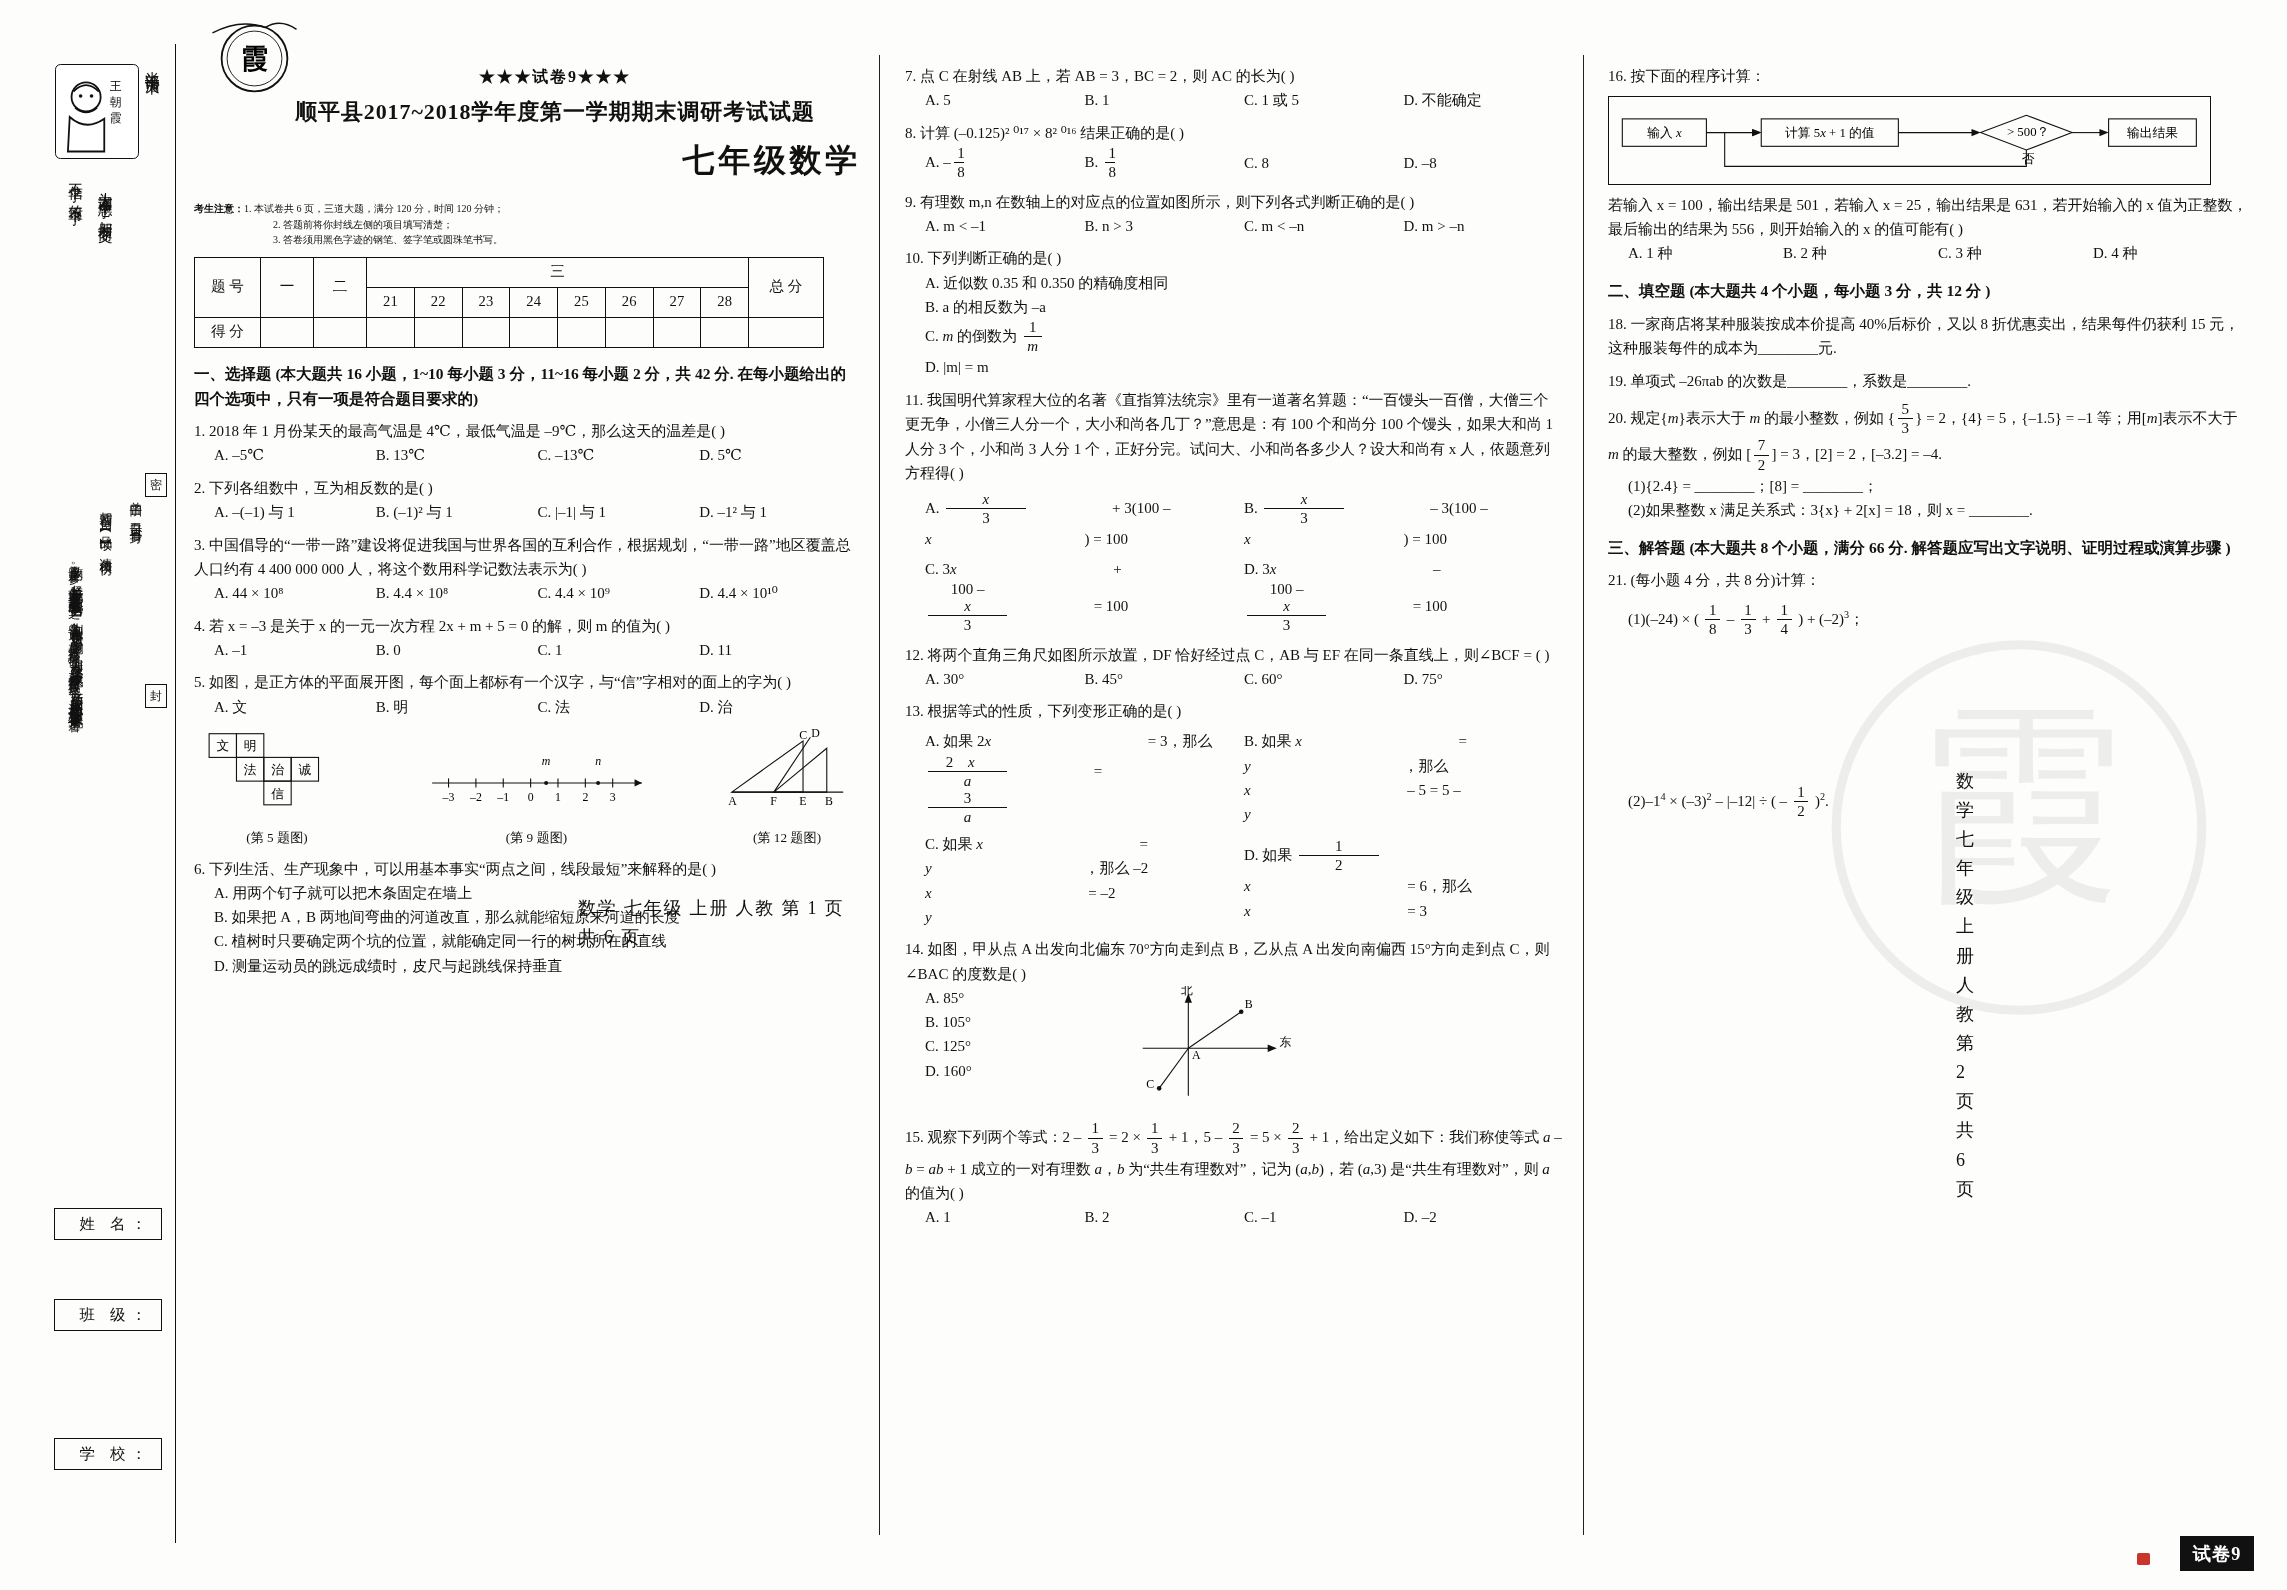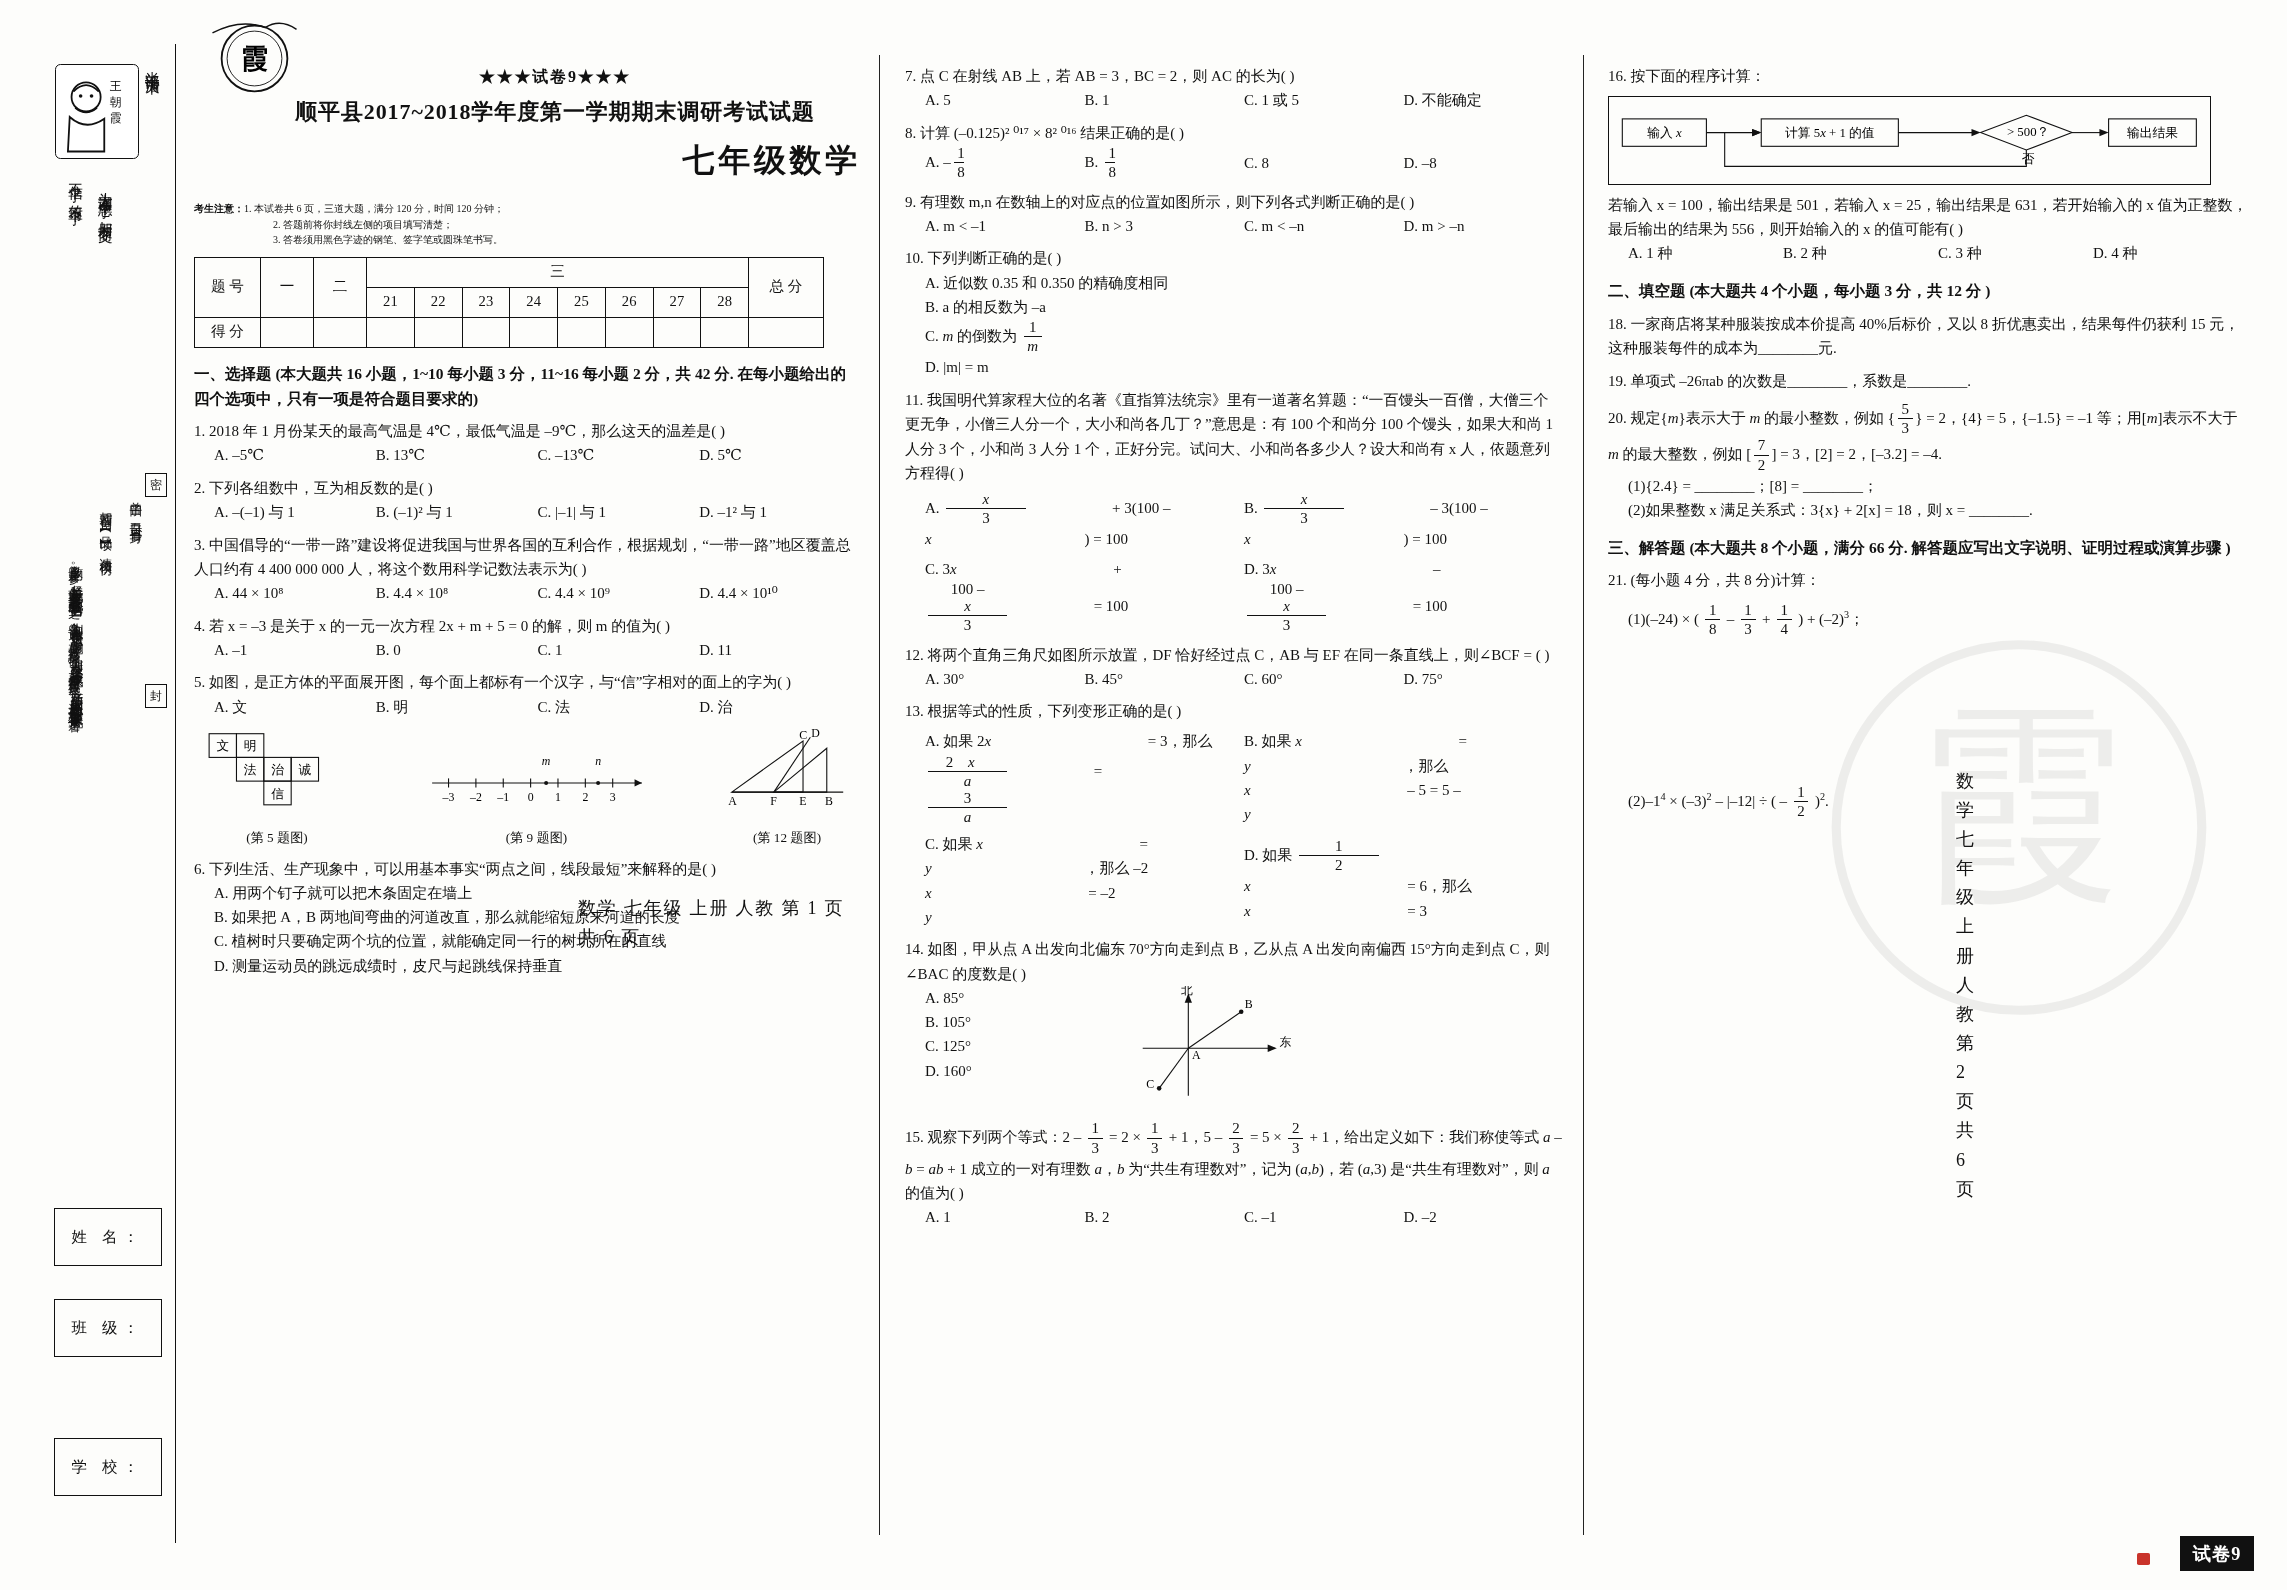--- a/index.html
+++ b/index.html
@@ -43,24 +43,24 @@
   .spine-col-d { position:absolute; left: 79px; top: 448px; height: 302px; font-size: 12.8px;}
   .spine-col-e { position:absolute; left: 49px; top: 457px; height: 329px; font-size: 12.8px;}
   .spine-col-f { position:absolute; left: 20px; top: 512px; height: 338px; font-size: 12.8px;}
   .seal {
     position:absolute; left: 97px; top: 429px;
     width: 22px; height: 24px; border:1.4px solid #111;
     display:flex;align-items:center;justify-content:center;font-size:12px;
   }
   .seal2 { top: 640px; }
   .field {
-    position: absolute; left: 5.5px; width: 108px; height: 58px;
+    position: absolute; left: 5.5px; width: 108px; height: 32px;
     border: 1.4px solid #111;
     font-size: 15.5px; letter-spacing: 5.5px;
-    display: flex; align-items: center; padding-left: 17px;
+    display: flex; align-items: center; padding-left: 25px;
   }
   .f-name { top: 1164px; }
   .f-class { top: 1255px; align-items: center; }
   .f-school { top: 1394px; }
 
   
   .vsep { position:absolute; top: 55px; width:0.9px; height:1480px; background:#222; }
 
   
   .col { position: absolute; top: 64px; width: 676px; font-size: 15px; line-height: 1.62; }

